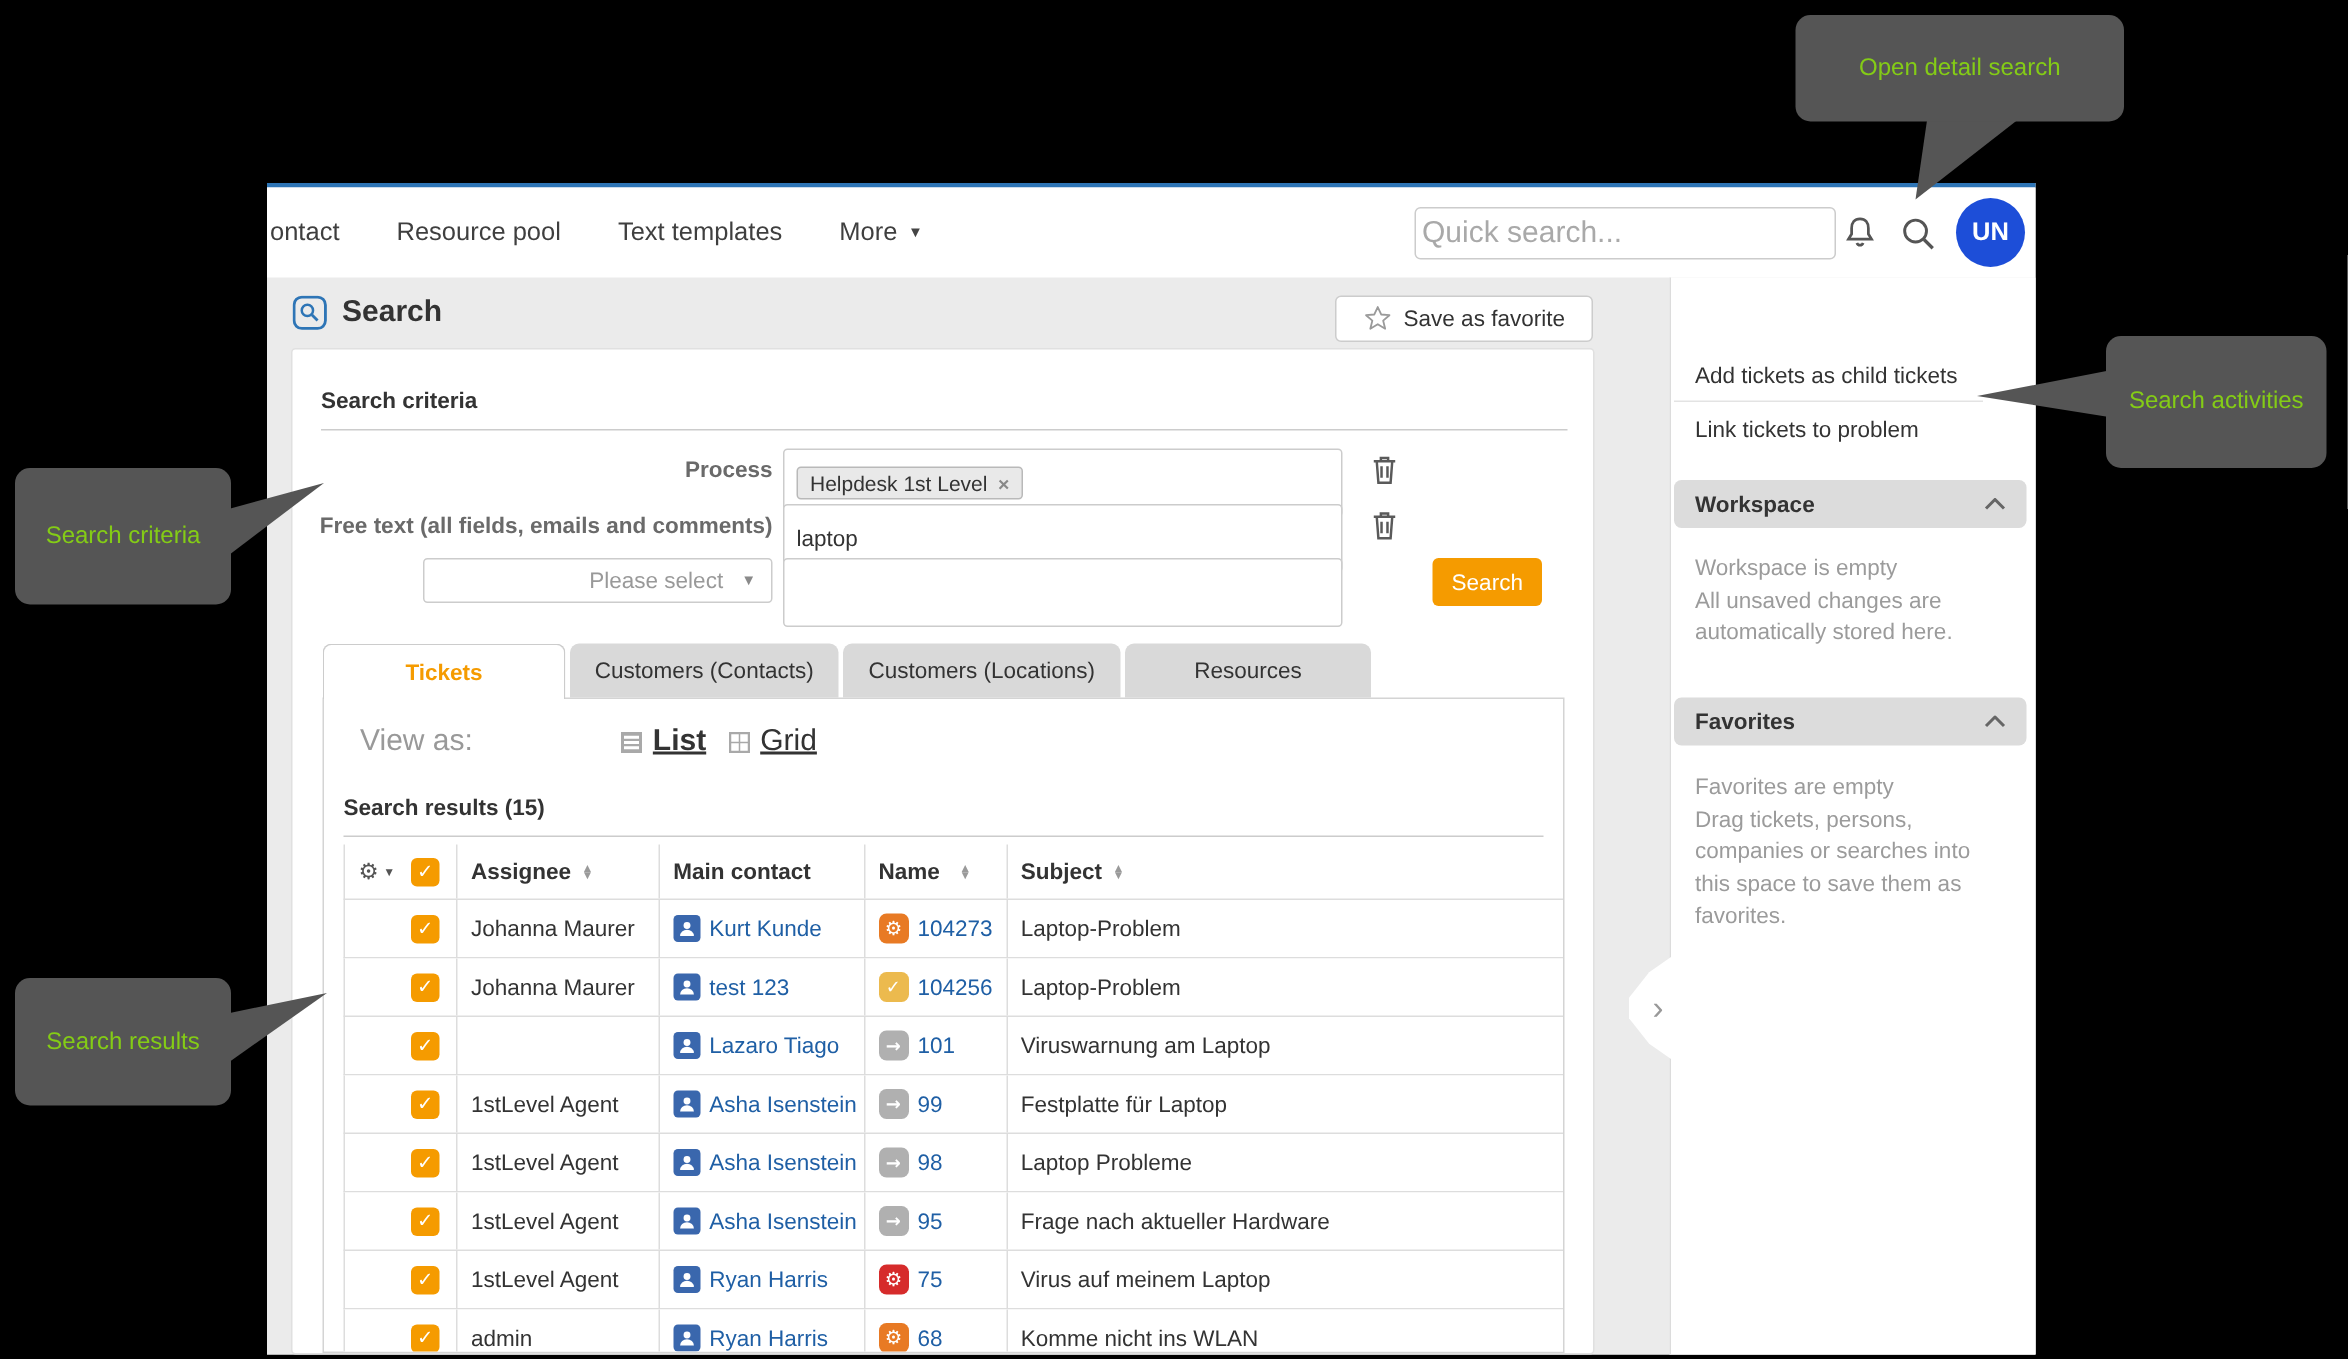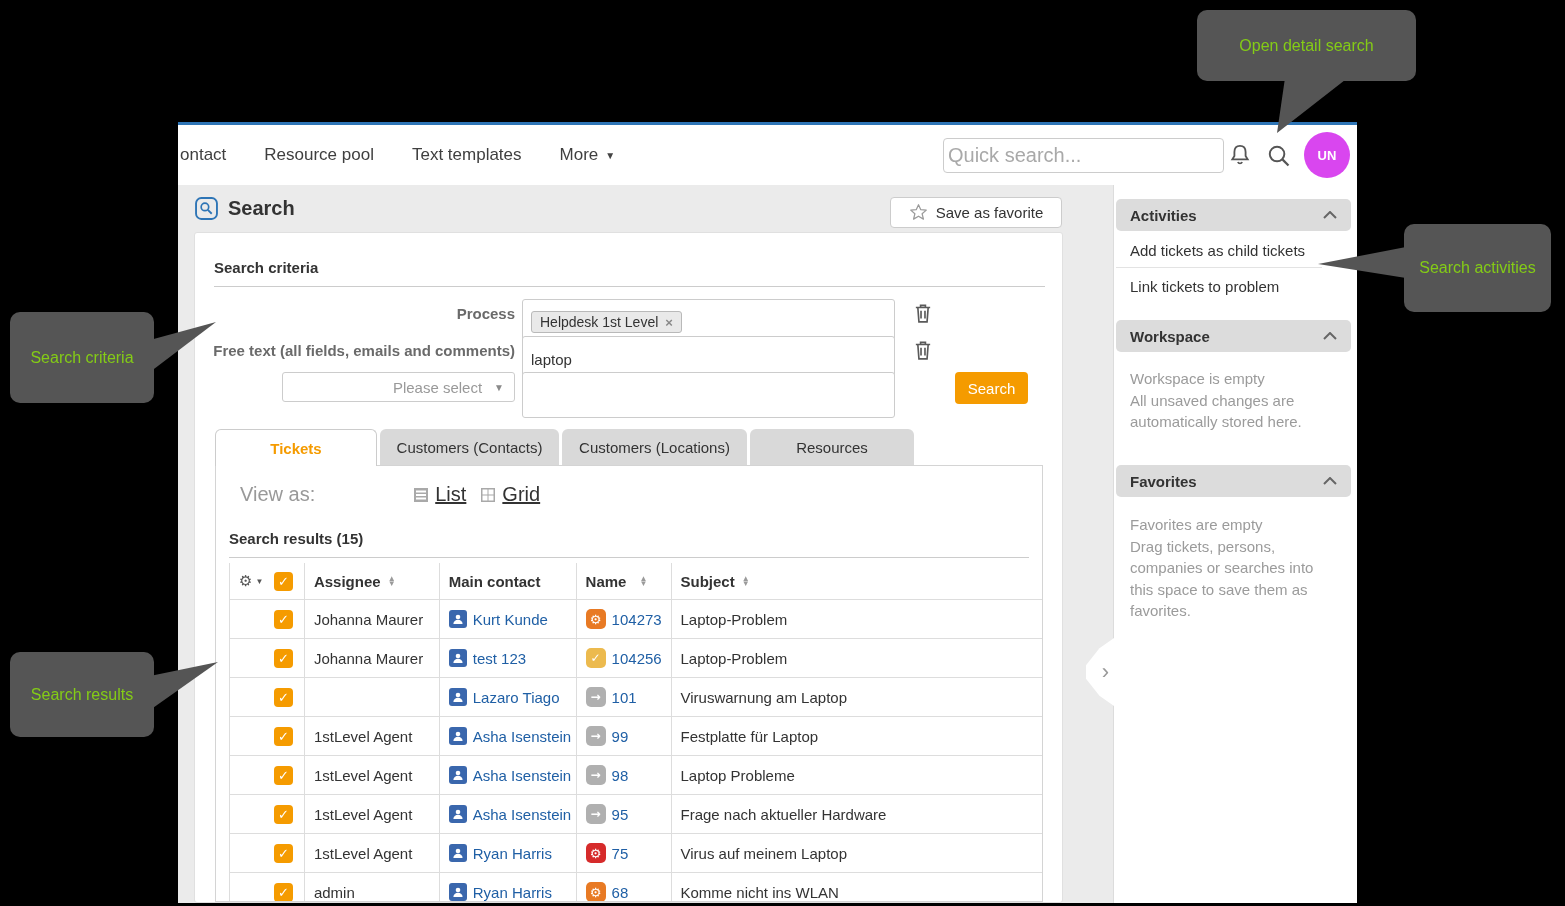--- a/index.html
+++ b/index.html
@@ -12,21 +12,21 @@
   
   .topbar { position:relative; height:60px; background:#fff; }
   .nav { position:absolute; left:2px; top:0; height:60px; display:flex; align-items:center; gap:38px; font-size:17px; color:#3f3f3f; white-space:nowrap; }
   .nav-item { cursor:pointer; display:flex; align-items:center; gap:7px; }
   .caret { font-size:10px; color:#444; }
   .quick-search { position:absolute; left:744px; top:13px; width:281px; height:35px; border:1px solid #ccc; border-radius:4px; font-size:20px; color:#444; padding:0 4px; font-family:"Liberation Sans", sans-serif; outline:none;margin-left:21px; }
   .quick-search::placeholder { color:#a9a9a9; }
   .icon-btn { position:absolute; top:18px; width:26px; height:26px; cursor:pointer; }
   .bell-pos { left:1049px; }
   .mag-pos { left:1088px; }
-  .avatar { position:absolute; left:1126px; top:7px; width:46px; height:46px; border-radius:50%; background:#d946ef; color:#fff; font-weight:bold; font-size:13px; display:flex; align-items:center; justify-content:center; cursor:pointer; }
+  .avatar { position:absolute; left:1126px; top:7px; width:46px; height:46px; border-radius:50%; background:#1d4ed8; color:#fff; font-weight:bold; font-size:17px; display:flex; align-items:center; justify-content:center; cursor:pointer; }
 
   
   .content { position:absolute; top:60px; left:0; right:0; bottom:0; background:#ebebeb; }
   .page-title { position:absolute; left:17px; top:12px; display:flex; align-items:center; gap:10px; font-size:20px; color:#333; font-weight:600; }
   .save-fav { position:absolute; left:712px; top:12px; width:172px; height:31px; background:#fff; border:1px solid #ccc; border-radius:4px; display:flex; align-items:center; justify-content:center; gap:8px; font-size:15px; color:#333; cursor:pointer; }
 
   
   .main-panel { position:absolute; left:16px; top:47px; width:869px; bottom:0; background:#fff; border:1px solid #e0e0e0; border-radius:3px; overflow:hidden; }
   .crit-heading { position:absolute; left:19px; top:26px; font-size:15px; font-weight:bold; color:#333; }
   .crit-divider { position:absolute; left:19px; top:53px; width:831px; height:1px; background:#ccc; }
@@ -42,21 +42,21 @@
   
   .tab { position:absolute; top:196px; height:37px; display:flex; align-items:center; justify-content:center; font-size:15px; border-radius:6px 6px 0 0; cursor:pointer; }
   .tab.active { background:#fff; border:1px solid #ccc; border-bottom:none; color:#f59b00; font-weight:bold; z-index:3; }
   .tab.inactive { background:#d9d9d9; color:#333; }
   .tab-box { position:absolute; left:20px; top:232px; right:19px; bottom:0; background:#fff; border:1px solid #d4d4d4; overflow:hidden; z-index:2; }
 
   .view-as { position:absolute; left:24px; top:17px; display:flex; align-items:center; gap:14px; font-size:20px; }
   .view-as-label { color:#999; margin-right:84px; }
   .view-link { display:flex; align-items:center; gap:6px; color:#333; cursor:pointer; }
   .view-link .txt { text-decoration:underline; }
-  .view-link.sel .txt { font-weight:normal; }
+  .view-link.sel .txt { font-weight:bold; }
   .results-heading { position:absolute; left:13px; top:64px; font-size:15px; font-weight:bold; color:#333; }
   .res-divider { position:absolute; left:13px; top:91px; right:13px; height:1px; background:#ccc; }
 
   
   .table { position:absolute; left:13px; top:97px; width:817px; }
   .trow { display:flex; height:39px; border-bottom:1px solid #ddd; border-left:1px solid #ddd; background:#fff; }
   .trow.head { height:37px; font-weight:bold; }
   .tcell { border-right:1px solid #ddd; display:flex; align-items:center; padding:0 9px; font-size:15px; color:#333; overflow:hidden; white-space:nowrap; }
   .c0 { width:75px; justify-content:flex-end; padding-right:11px; gap:9px; }
   .head .c0 { justify-content:space-between; padding-left:9px; }
@@ -444,26 +444,20 @@
             </div>
           </div>
         </div>
       </div>
 
       <div class="sidebar">
         <div class="collapse-handle">
             <span>›</span>
           </div>
 
-        <div class="sb-head" style="top:14px;">
-          <span>Activities</span>
-          <svg width="14" height="8" viewBox="0 0 14 8">
-              <path d="M1 7 L7 1 L13 7" fill="none" stroke="#666" stroke-width="2"></path>
-            </svg>
-        </div>
         <div class="sb-item" style="top:57px;">Add tickets as child tickets</div>
         <div class="sb-sep" style="top:82px;"></div>
         <div class="sb-item" style="top:93px;">Link tickets to problem</div>
 
         <div class="sb-head" style="top:135px;">
           <span>Workspace</span>
           <svg width="14" height="8" viewBox="0 0 14 8">
               <path d="M1 7 L7 1 L13 7" fill="none" stroke="#666" stroke-width="2"></path>
             </svg>
         </div>

